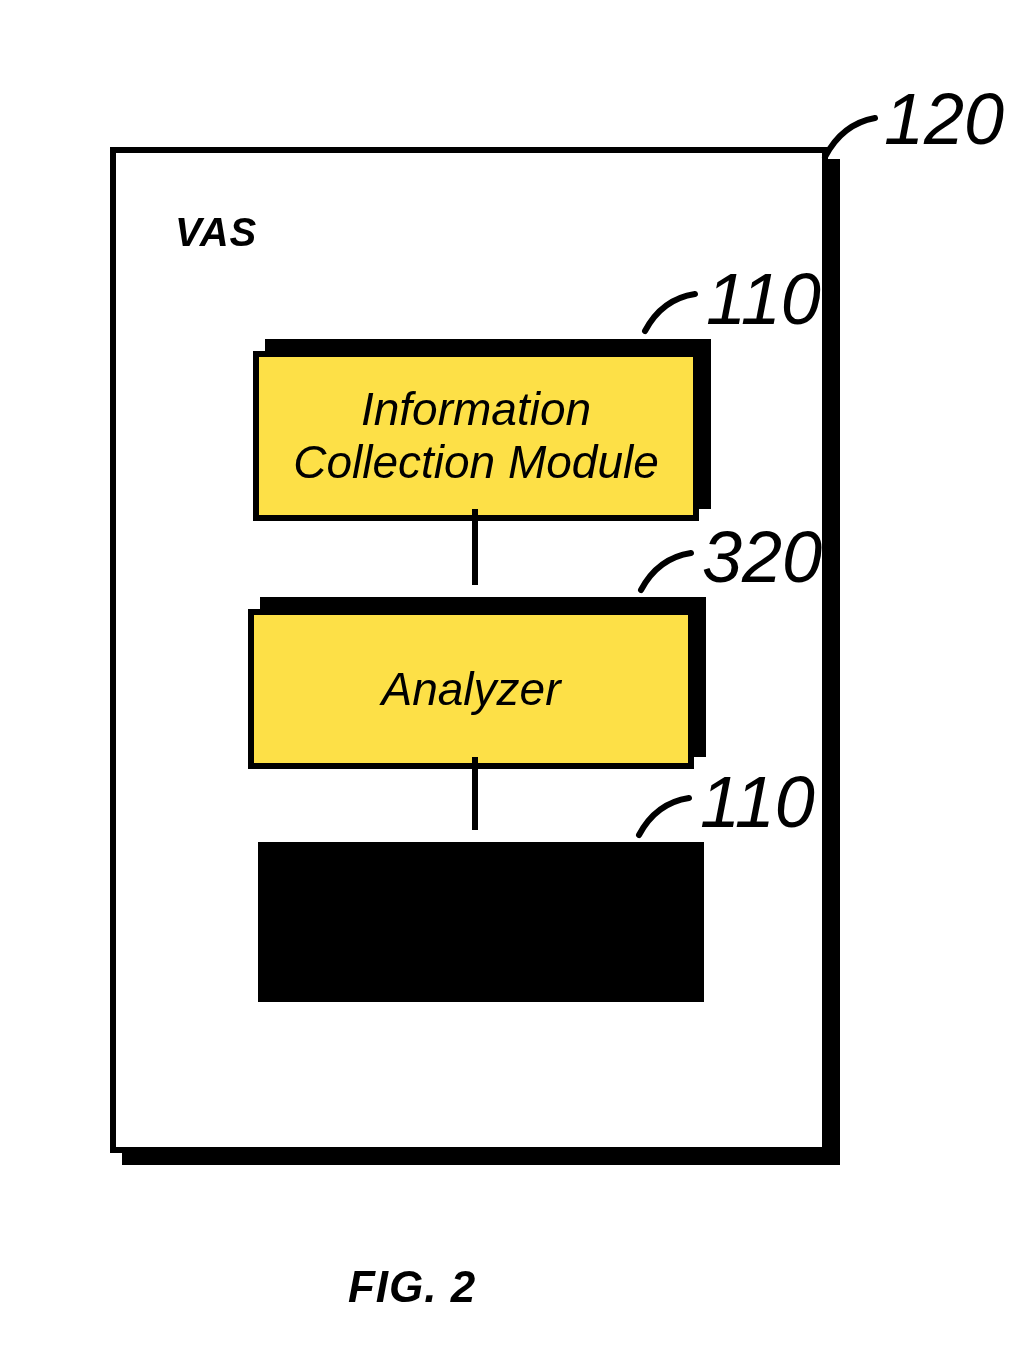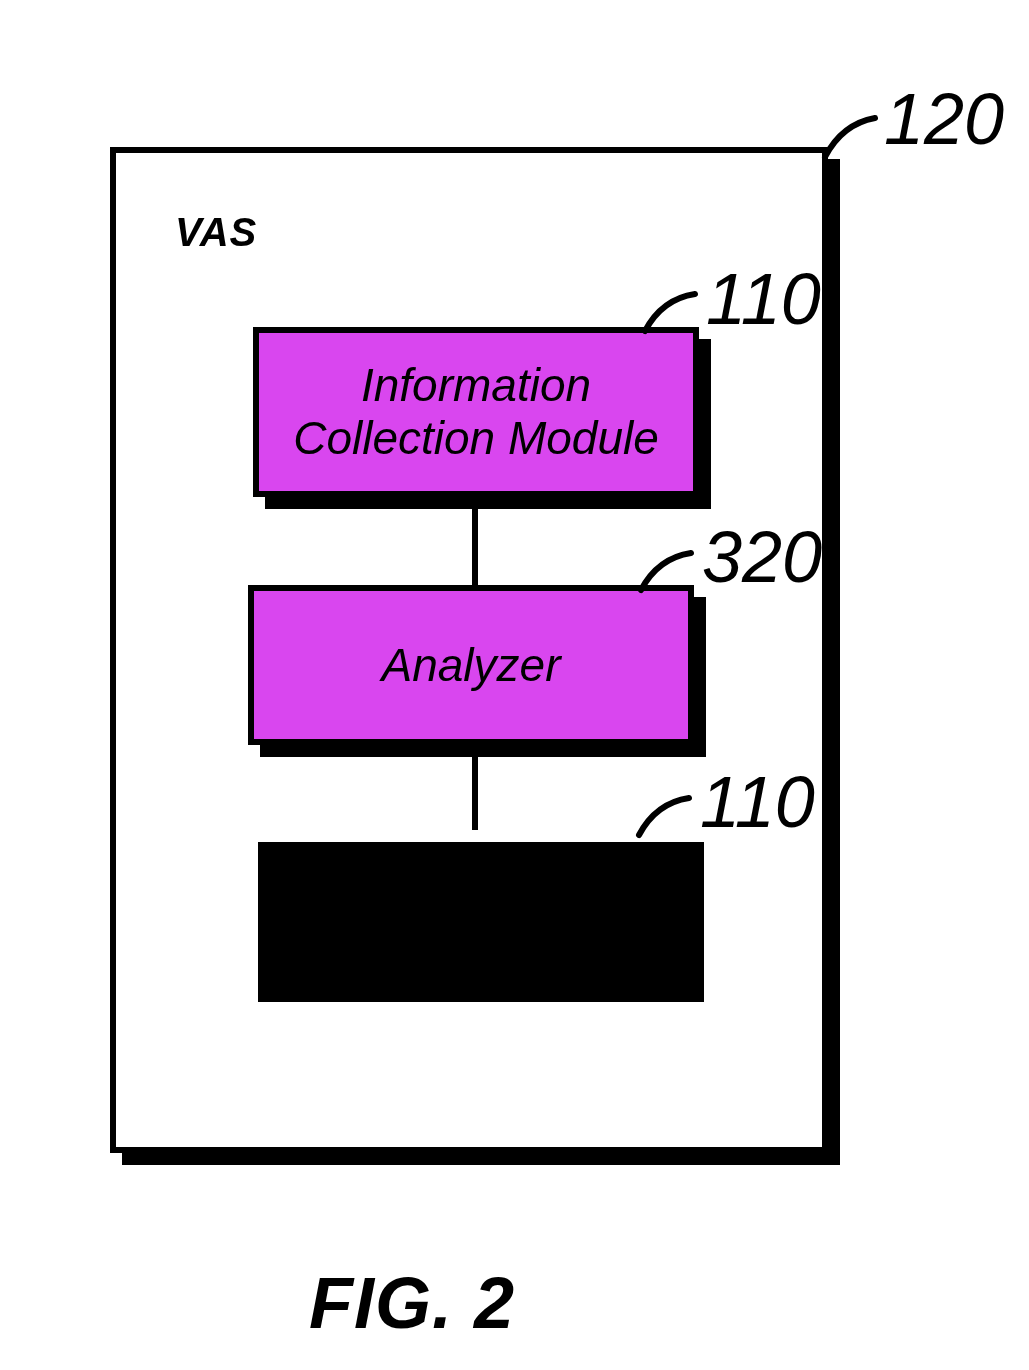--- a/index.html
+++ b/index.html
@@ -43,32 +43,33 @@
     font-size: 40px;
     letter-spacing: 1px;
   }
   
   .shadow {
     position: absolute;
     background: #000;
   }
   .block {
     position: absolute;
-    background: #d946ef;
+    background: #fde047;
     border: 6px solid #000;
     box-sizing: border-box;
     display: flex;
     align-items: center;
     justify-content: center;
     text-align: center;
     font-style: italic;
     font-weight: 400;
     font-size: 46px;
     line-height: 1.15;
     padding: 0 20px;
+    margin-top: 24px;
   }
   
   .ref {
     position: absolute;
     font-style: italic;
     font-size: 72px;
     font-weight: 400;
   }
   
   svg.leader {
@@ -80,21 +81,21 @@
     background: #000;
     width: 6px;
   }
   .caption {
     position: absolute;
     width: 824px;
     top: 1262px;
     text-align: center;
     font-weight: 700;
     font-style: italic;
-    font-size: 72px;
+    font-size: 44px;
     letter-spacing: 1px;
   }
 </style>
 </head>
 <body>
 
 <div class="canvas">
 
   <div class="outer-shadow"></div>
   <div class="outer-box"></div>

